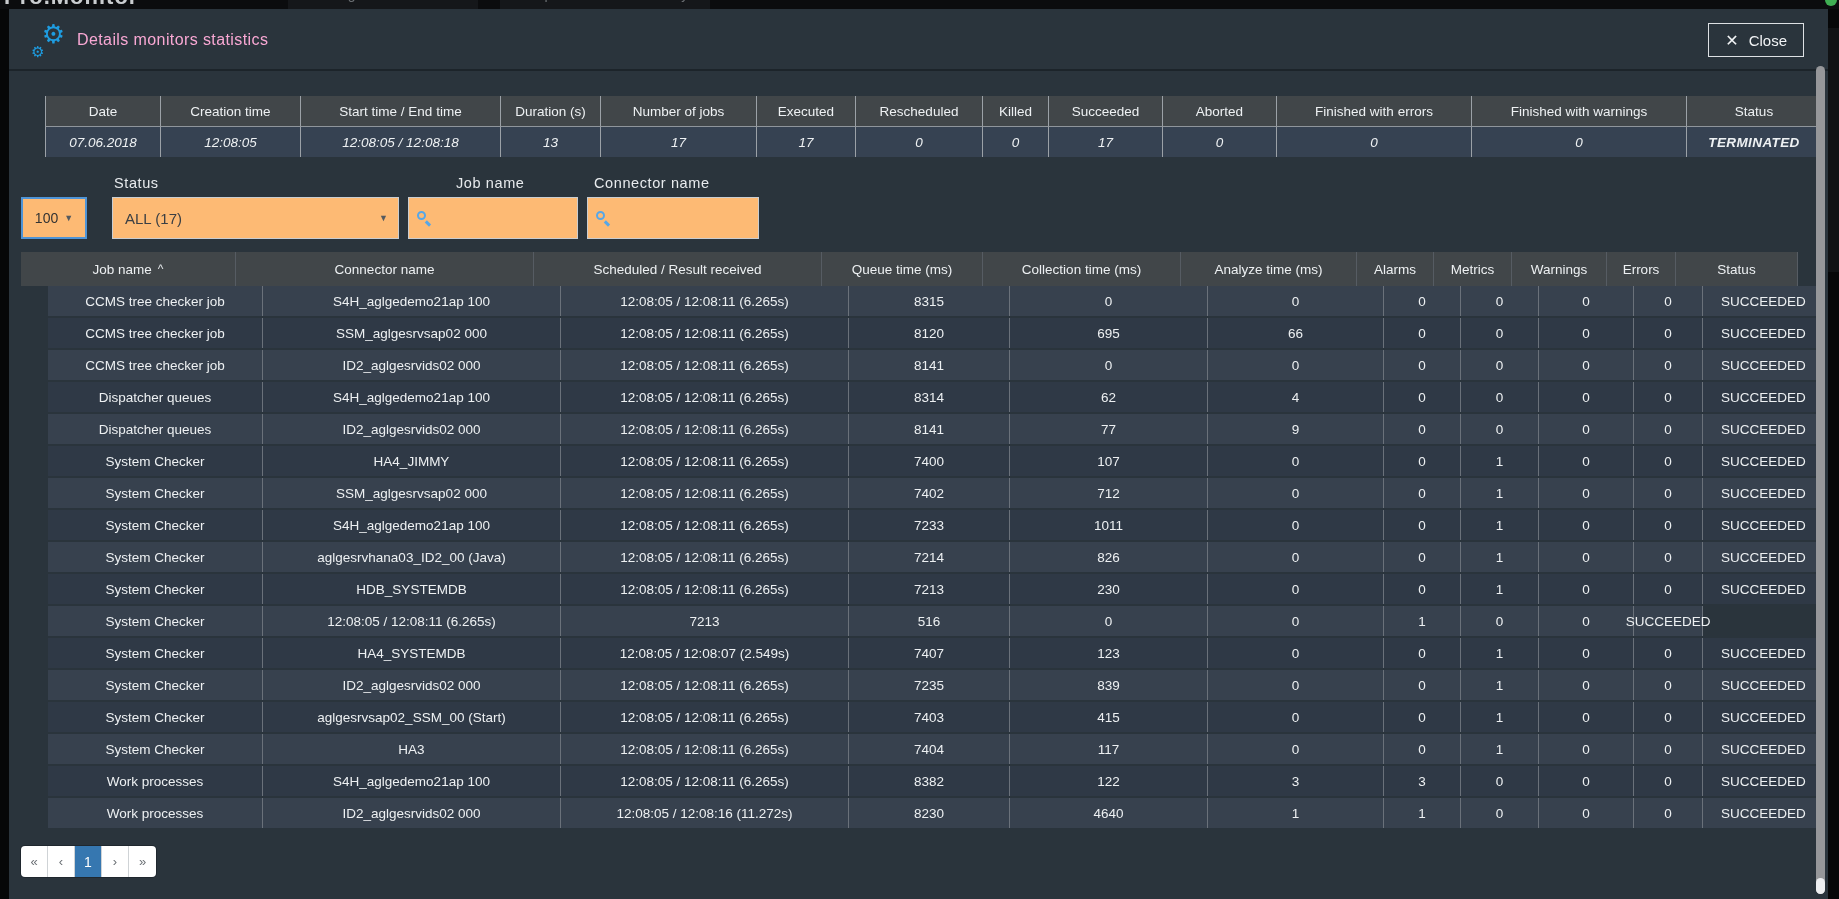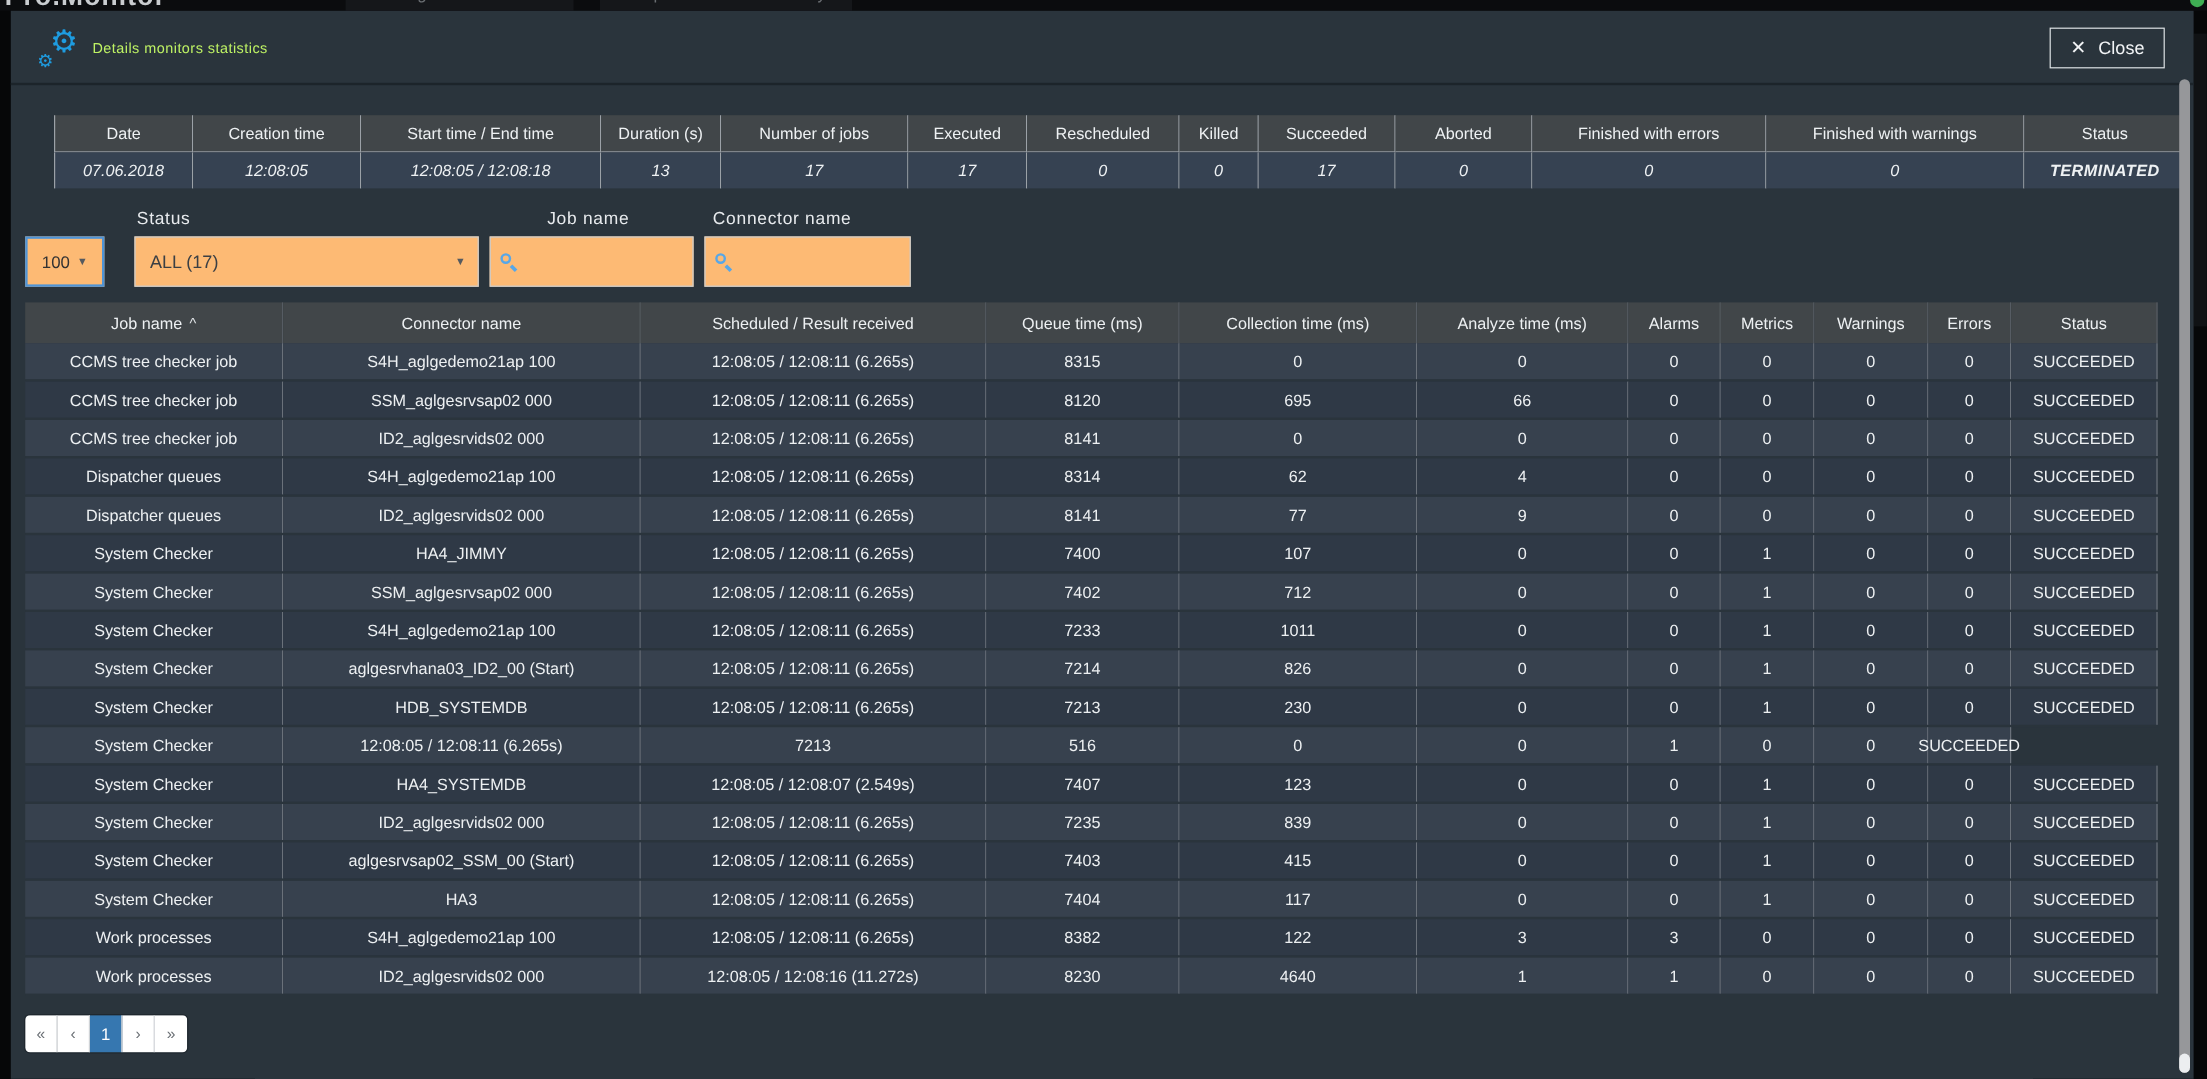--- a/index.html
+++ b/index.html
@@ -17,21 +17,21 @@
 
   
   .modal { position:absolute; left:9px; top:9px; width:1819px; height:890px; background:#2a343c; }
 
   .modal-header { position:absolute; left:0; top:0; width:100%; height:62px;
     border-bottom:2px solid #1c242a; }
   .title-wrap { position:absolute; left:22px; top:14px; display:flex; align-items:center; gap:12px; }
   .gear-icon { position:relative; width:34px; height:34px; color:#1e9ce0; }
   .gear-big { position:absolute; right:0; top:-2px; font-size:26px; line-height:26px; }
   .gear-small { position:absolute; left:0; bottom:-2px; font-size:15px; line-height:15px; }
-  .modal-title { color:#bef264; font-size:12px; letter-spacing:0.4px; }
+  .modal-title { color:#f9a8d4; font-size:16px; letter-spacing:0.4px; }
   .close-btn { position:absolute; right:24px; top:14px; height:34px; padding:0 16px;
     background:transparent; border:1px solid #dde1e4; color:#f2f4f6; font-size:15px;
     display:flex; align-items:center; gap:10px; cursor:pointer; font-family:inherit; }
   .close-x { font-size:16px; }
 
   
   .summary { position:absolute; left:12px; top:87px; width:1777px;padding-left:24px; }
   .sum-row { display:grid;
     grid-template-columns:116px 140px 200px 100px 156px 99px 127px 66px 114px 114px 195px 215px 135px; }
   .sum-head .cell { background:#414649; height:31px; border-bottom:1px solid #8f959b; }
@@ -62,21 +62,21 @@
   .mag-circle { position:absolute; left:0; top:0; width:9px; height:9px; border:2.5px solid #57a7e8; border-radius:50%; }
   .mag-handle { position:absolute; left:9px; top:9px; width:6px; height:2.5px; background:#57a7e8; transform:rotate(45deg); transform-origin:left center; }
 
   
   .jobs { position:absolute; left:12px; top:243px; width:1777px; }
   .jrow { display:grid;
     grid-template-columns:215px 298px 288px 161px 198px 176px 77px 78px 95px 69px 122px; }
   .jobs-head .cell { background:#414649; height:34px; color:#eef1f3; font-size:14px;
     border-right:1px solid #565c63; cursor:pointer; }
   .jobs .cell { display:flex; align-items:center; justify-content:center; color:#edf0f2; font-size:13.5px; }
-  .jobs-body .jrow { border-bottom:2px solid #2a343c; }
+  .jobs-body .jrow { border-bottom:2px solid #2a343c;margin-left:27px; }
   .jobs-body .jrow:nth-child(odd) .cell { background:#37414e; }
   .jobs-body .jrow:nth-child(even) .cell { background:#2f3946; }
   .jobs-body .cell { height:30px; border-right:1px solid #6a717a; }
   .sort-caret { font-size:12px; margin-left:6px; color:#dfe3e6; }
 
   
   .pagination { position:absolute; left:12px; top:837px; display:flex; border-radius:4px; overflow:hidden;
     box-shadow:0 0 0 1px #1f272e; }
   .pg-btn { width:27px; height:31px; background:#ffffff; border:none; border-right:1px solid #cfd3d6;
     color:#6b7075; font-size:13px; display:flex; align-items:center; justify-content:center; cursor:pointer;
@@ -302,21 +302,21 @@
           <div class="cell">1011</div>
           <div class="cell">0</div>
           <div class="cell">0</div>
           <div class="cell">1</div>
           <div class="cell">0</div>
           <div class="cell">0</div>
           <div class="cell">SUCCEEDED</div>
         </div>
         <div class="jrow">
           <div class="cell">System Checker</div>
-          <div class="cell">aglgesrvhana03_ID2_00 (Start)</div>
+          <div class="cell">aglgesrvhana03_ID2_00 (Java)</div>
           <div class="cell">12:08:05 / 12:08:11 (6.265s)</div>
           <div class="cell">7214</div>
           <div class="cell">826</div>
           <div class="cell">0</div>
           <div class="cell">0</div>
           <div class="cell">1</div>
           <div class="cell">0</div>
           <div class="cell">0</div>
           <div class="cell">SUCCEEDED</div>
         </div>

